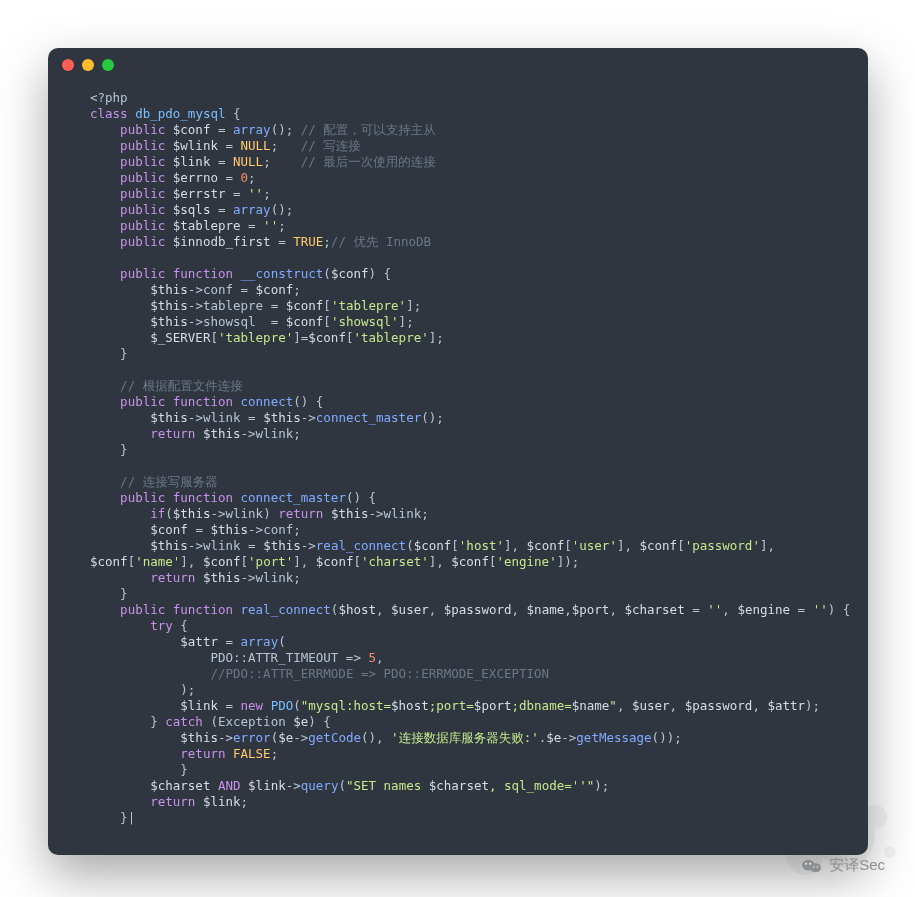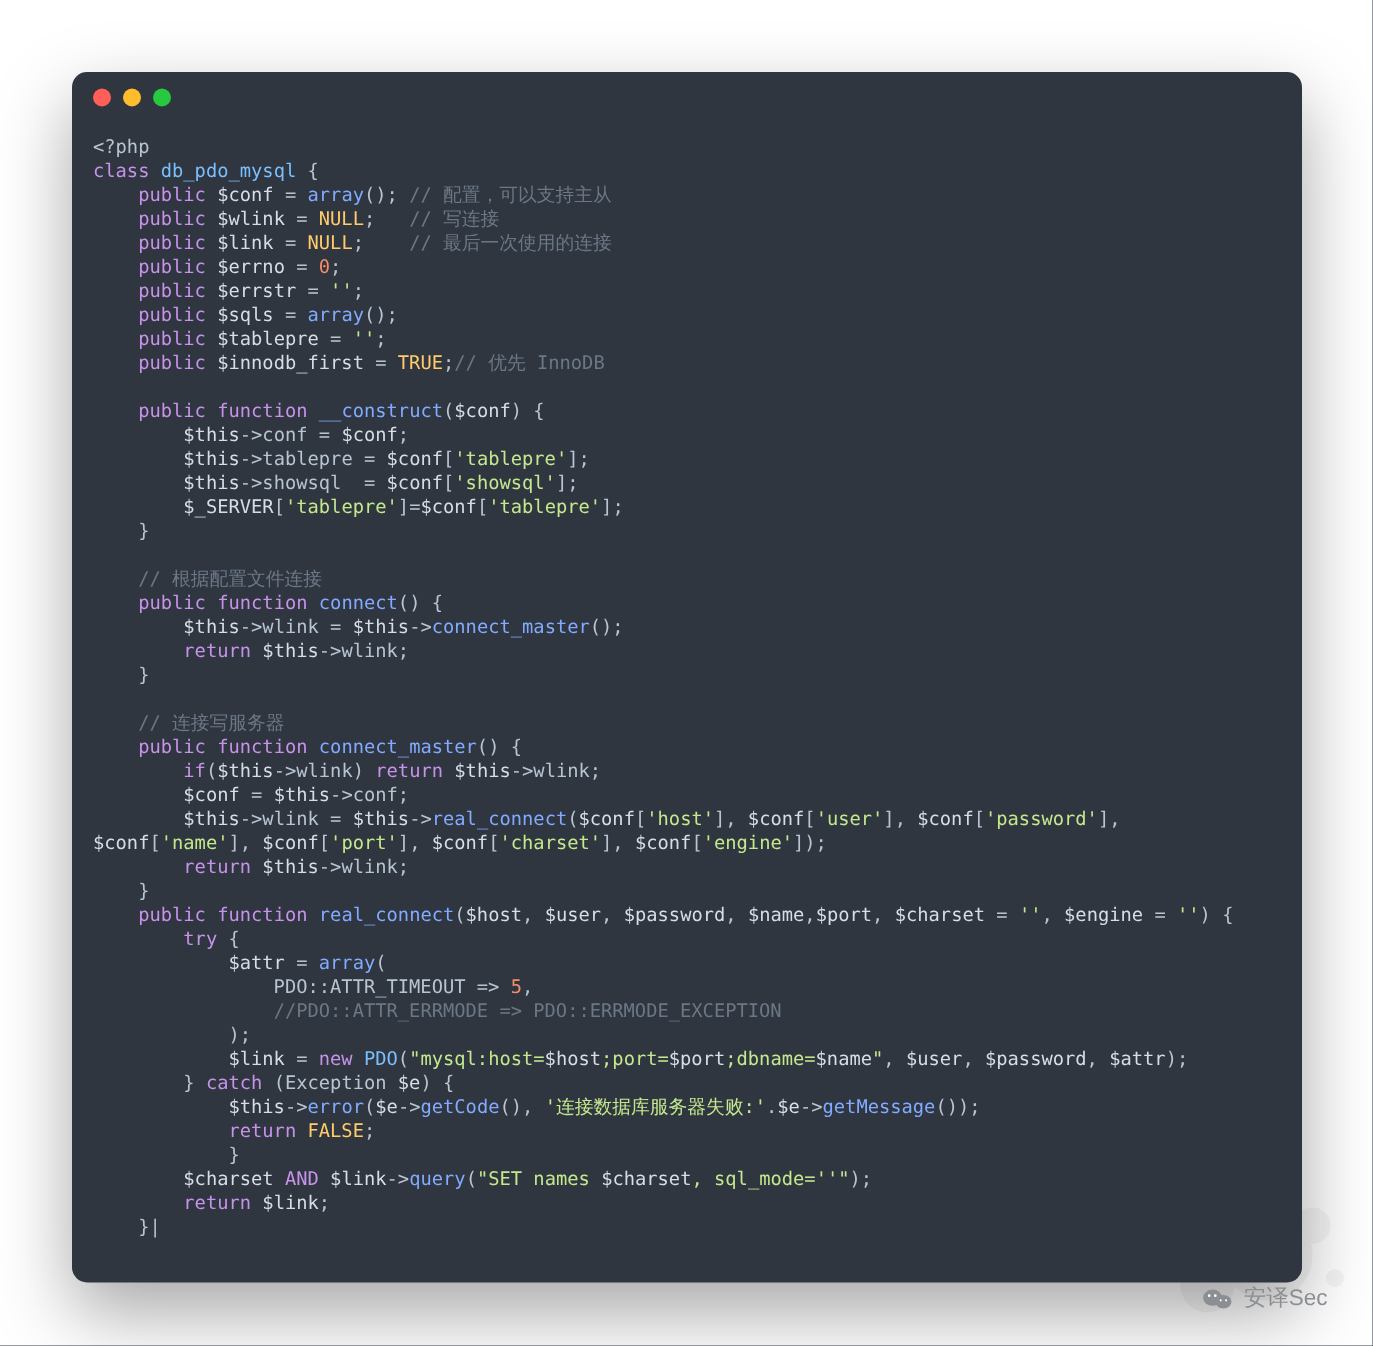--- a/index.html
+++ b/index.html
@@ -38,20 +38,21 @@
   .dot.red { background: #ff5f56; }
   .dot.yellow { background: #ffbd2e; }
   .dot.green { background: #27c93f; }
   .code {
     padding: 8px 30px 14px 14px;
     font-size: 12.5px;
     line-height: 16px;
     color: #d6dde6;
     white-space: pre;
     overflow: auto;
+    margin-left: 28px;
   }
   .k  { color: #c792ea; } 
   .t  { color: #7abfff; } 
   .f  { color: #82aaff; } 
   .v  { color: #d6dde6; } 
   .s  { color: #c3e88d; } 
   .n  { color: #f78c6c; } 
   .c  { color: #6b7785; } 
   .p  { color: #b8c4d1; } 
   .cn { color: #ffcb6b; } 

